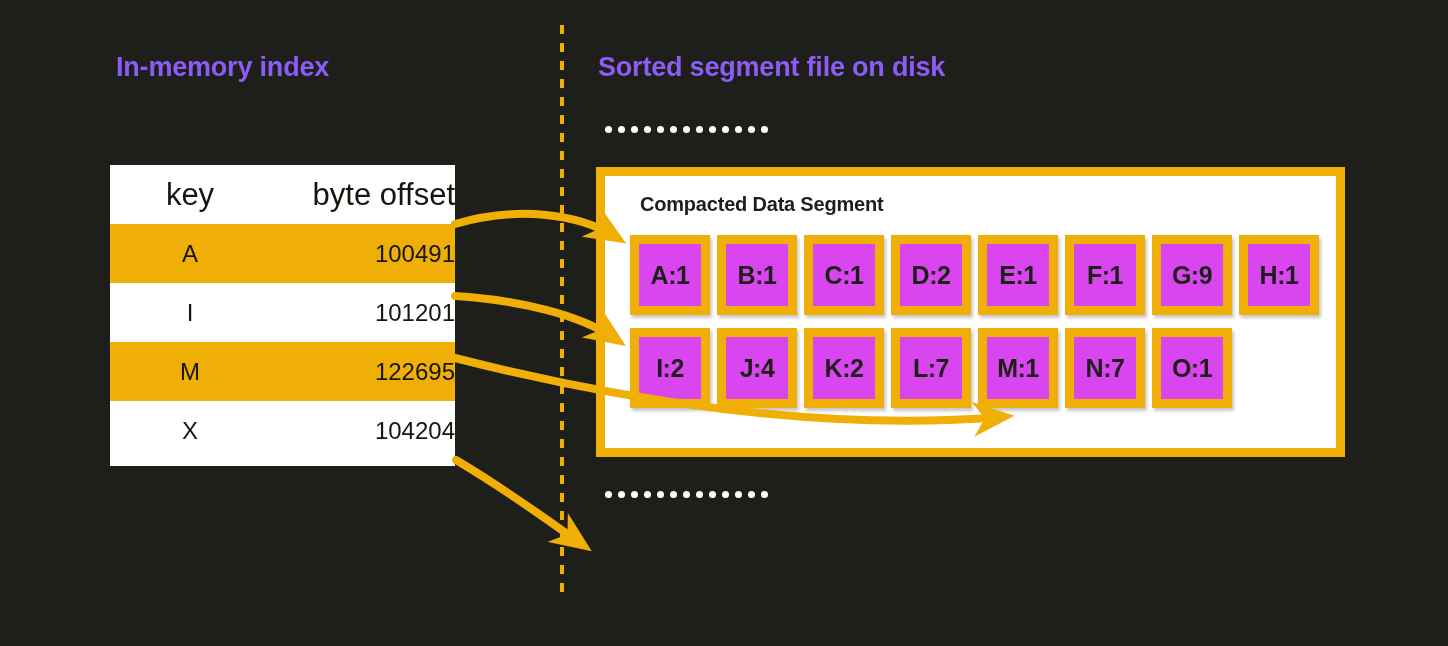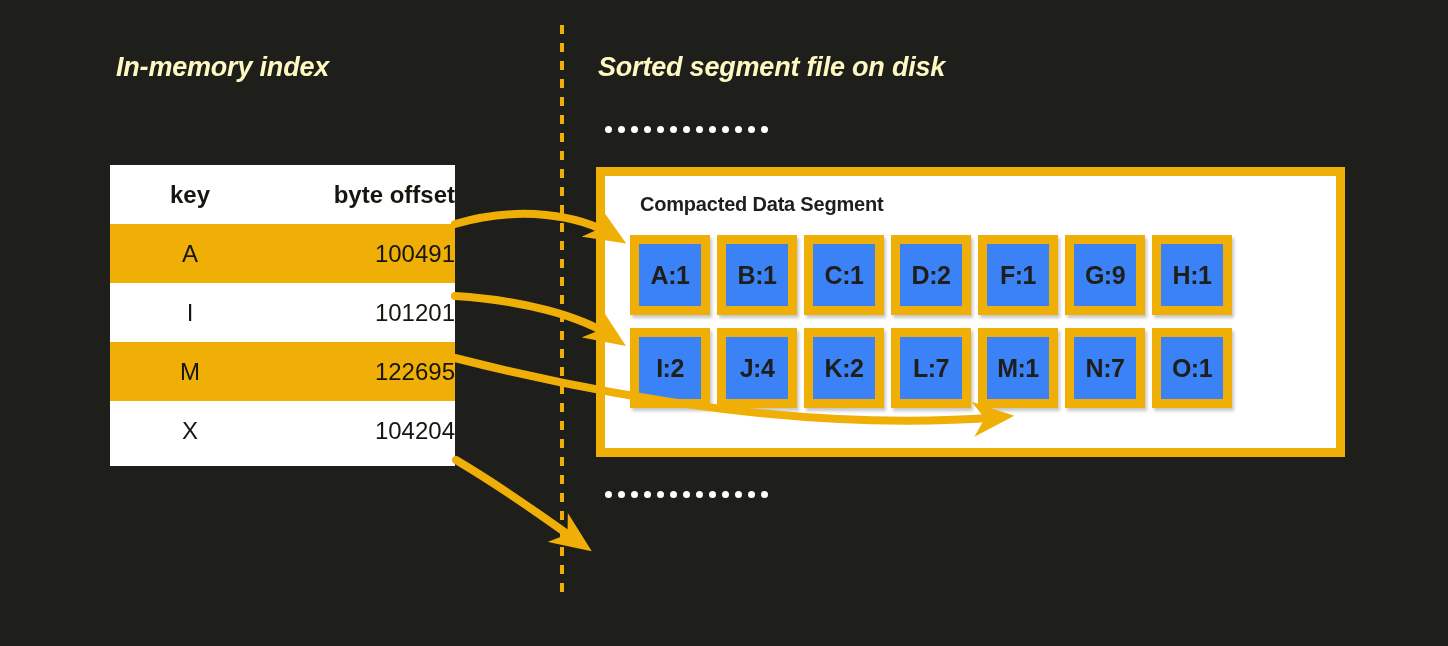--- a/index.html
+++ b/index.html
@@ -12,26 +12,25 @@
     width: 1448px;
     height: 646px;
     background: #1e1e1a;
     overflow: hidden;
     font-family: "Liberation Sans", sans-serif;
   }
 
   
   .heading {
     position: absolute;
-    color: #fef9c3;
+    color: #8b5cf6;
     font-weight: bold;
     font-size: 27px;
     letter-spacing: -0.2px;
     white-space: nowrap;
-    font-style: italic;
   }
   #heading-left  { left: 116px; top: 52px; }
   #heading-right { left: 598px; top: 52px; }
 
   
   .dots {
     position: absolute;
     display: flex;
     gap: 6px;
     align-items: center;
@@ -69,22 +68,22 @@
     table-layout: fixed;
   }
   #index-table td, #index-table th {
     padding: 0;
     height: 59px;
     font-size: 24px;
     color: #16160f;
     vertical-align: middle;
   }
   #index-table th {
-    font-weight: bold;
-    font-size: 24px;
+    font-weight: normal;
+    font-size: 31px;
   }
   #index-table .c-key    { width: 160px; text-align: center; }
   #index-table .c-offset { width: 185px; text-align: right; }
   #index-table tr.hl { background: #efaf06; }
   #index-table tr.pad td { height: 6px; }
 
   
   #segment-box {
     position: absolute;
     left: 596px;
@@ -111,21 +110,21 @@
     position: absolute;
     display: flex;
     gap: 7px;
   }
   #cell-row-0 { left: 630px; top: 235px; }
   #cell-row-1 { left: 630px; top: 328px; }
   .cell {
     width: 80px;
     height: 80px;
     box-sizing: border-box;
-    background: #3b82f6;
+    background: #d946ef;
     border: 9px solid #efaf06;
     display: flex;
     align-items: center;
     justify-content: center;
     font-size: 25px;
     font-weight: bold;
     color: #1e1e1a;
     box-shadow: 2px 3px 3px rgba(0,0,0,0.22);
     letter-spacing: -0.5px;
   }
@@ -213,20 +212,21 @@
   </table>
 
   <div id="segment-box"></div>
   <div id="segment-title">Compacted Data Segment</div>
 
   <div class="cell-row" id="cell-row-0">
       <div class="cell">A:1</div>
       <div class="cell">B:1</div>
       <div class="cell">C:1</div>
       <div class="cell">D:2</div>
+      <div class="cell">E:1</div>
       <div class="cell">F:1</div>
       <div class="cell">G:9</div>
       <div class="cell">H:1</div>
     </div>
   <div class="cell-row" id="cell-row-1">
       <div class="cell">I:2</div>
       <div class="cell">J:4</div>
       <div class="cell">K:2</div>
       <div class="cell">L:7</div>
       <div class="cell">M:1</div>

